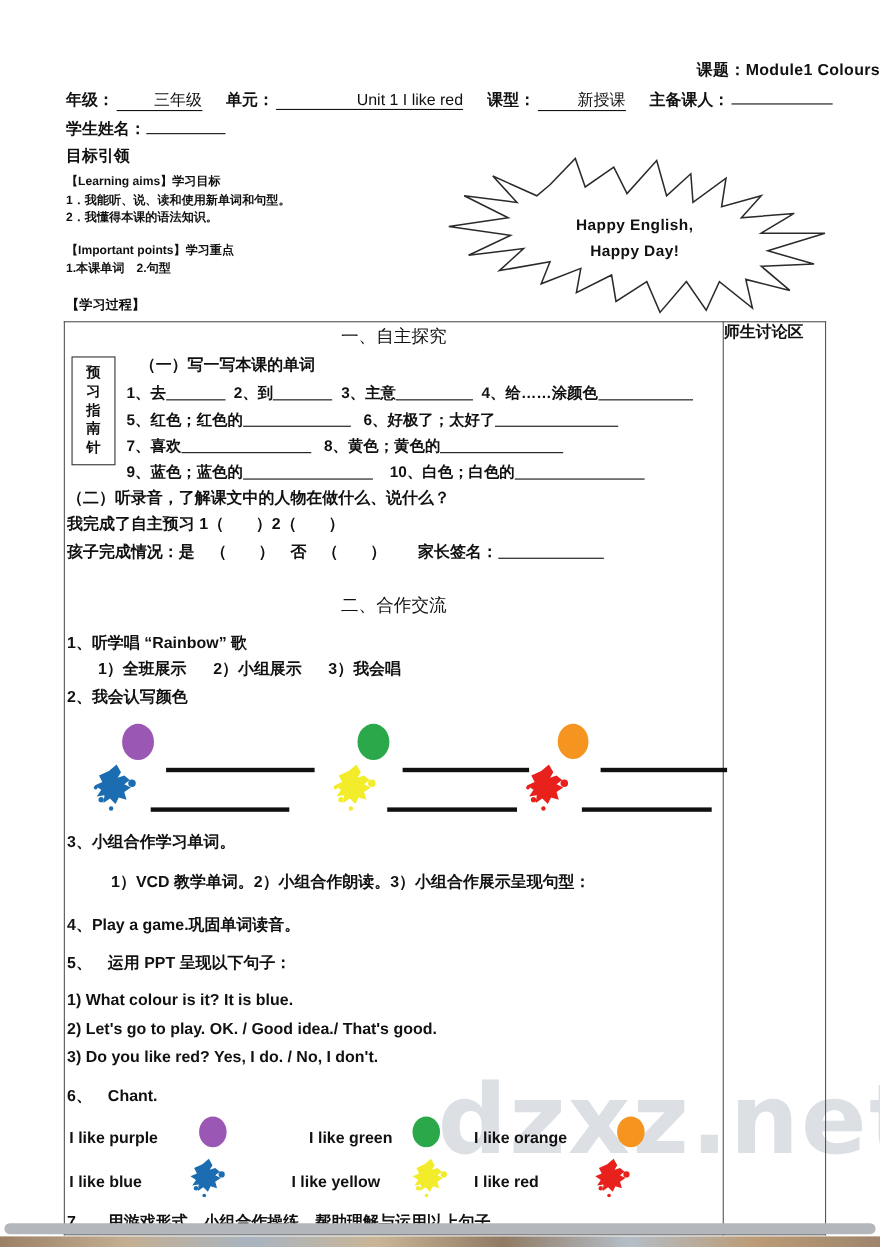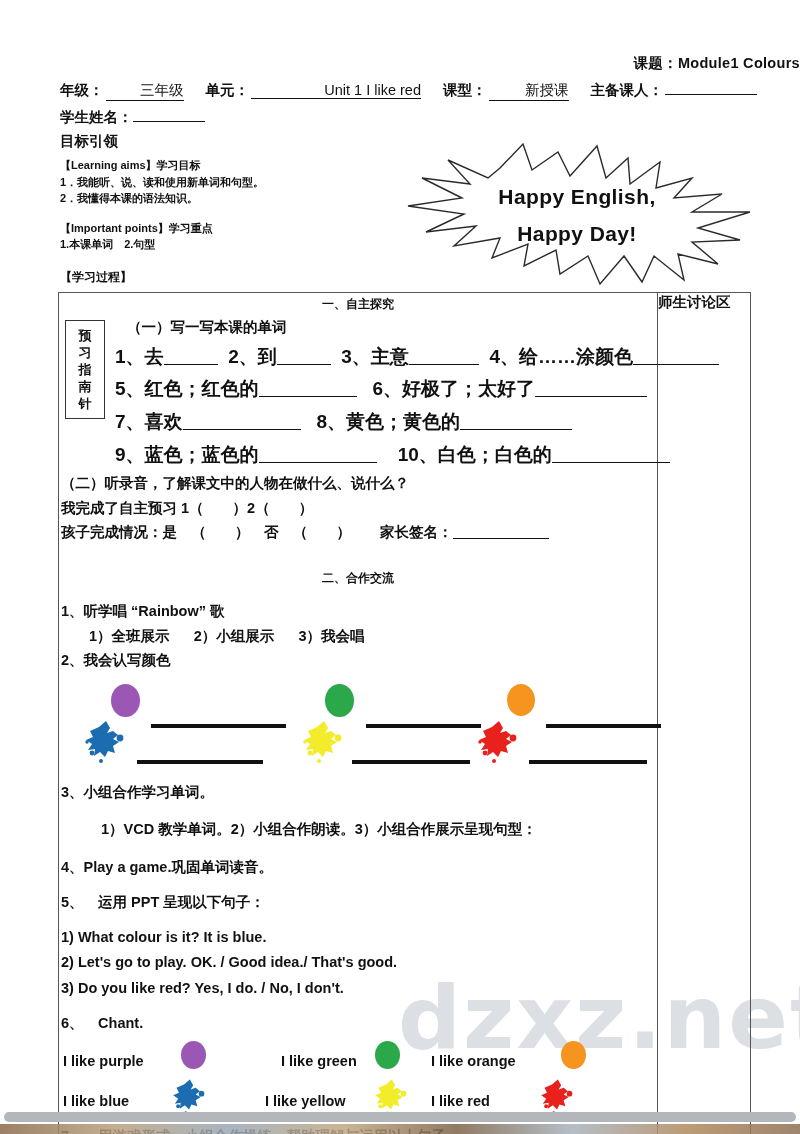--- a/index.html
+++ b/index.html
@@ -78,21 +78,21 @@
     left:392px; top:140px;
     width:370px; height:152px;
     z-index:4;
   }
   .burst-wrap svg{display:block;}
   .burst-text{
     position:absolute;
     left:0;top:0;width:370px;height:152px;
     display:flex;flex-direction:column;
     align-items:center;justify-content:center;
-    font-size:21px;font-weight:700;
+    font-size:14px;font-weight:700;
     line-height:1.75;
     letter-spacing:0.4px;
     pointer-events:none;
   }
 
   
   .proc-label{
     font-size:12px;font-weight:700;
     padding:16px 0 6px 60px;
   }
@@ -105,21 +105,21 @@
   table.main td{
     border:1.3px solid #555;
     vertical-align:top;
     padding:0;
   }
   td.body-cell{width:598px;padding:6px 6px 6px 8px;}
   td.side-cell{width:92px;padding:7px 5px;font-size:14.5px;font-weight:700;line-height:1.35;}
 
   .sec-head{
     text-align:center;
-    font-size:12px;font-weight:700;
+    font-size:16px;font-weight:400;
     margin:3px 0 5px 0;
   }
   .sec-head.two{margin:26px 0 12px 0;}
 
   .vbox{
     float:left;
     border:1.6px solid #333;
     padding:6px 5px;
     margin:2px 8px 4px 6px;
     width:28px;
@@ -127,21 +127,21 @@
     font-size:13px;
     font-weight:700;
     line-height:1.32;
     font-family:"DejaVu Serif","Liberation Serif",serif;
   }
   .vbox span{display:block;}
 
   .indent-a{padding-left:68px;font-size:14.5px;font-weight:700;margin:2px 0 4px 0;}
   .wordline{
     padding-left:56px;
-    font-size:19px;font-weight:700;
+    font-size:14px;font-weight:700;
     line-height:1.72;
     white-space:nowrap;
   }
   .u{
     display:inline-block;
     border-bottom:1.3px solid #111;
     height:1em;
     vertical-align:-2px;
   }
   .clearline{clear:both;}

